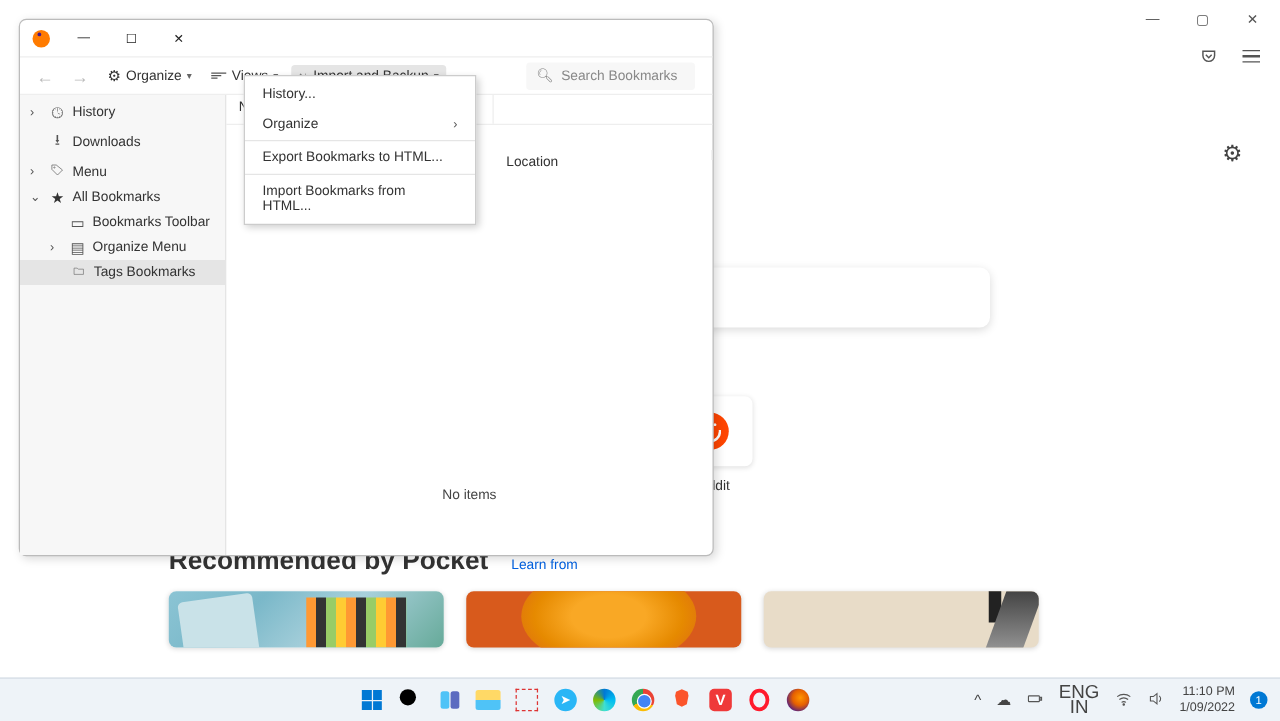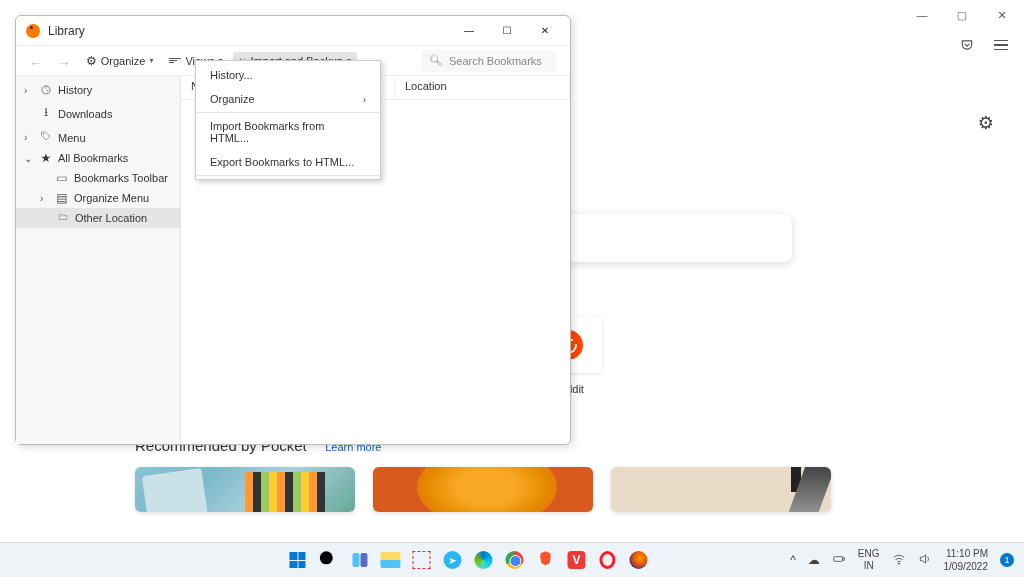--- a/index.html
+++ b/index.html
@@ -26,21 +26,21 @@
     .shortcut-tile { width: 68px; height: 56px; background: #fff; border-radius: 6px; box-shadow: 0 1px 4px rgba(0,0,0,0.12); display: flex; align-items: center; justify-content: center; margin: 0 auto 10px; }
     .shortcut-label { font-size: 11px; color: #333; }
     .wiki-icon { font-size: 24px; font-family: 'Times New Roman', serif; font-weight: bold; color: #333; }
     .reddit-icon { width: 30px; height: 30px; background: #ff4500; border-radius: 50%; display: flex; align-items: center; justify-content: center; color: #fff; font-size: 18px; position:relative; }
     .reddit-icon::before { content:''; width:14px; height:8px; border:2px solid #fff; border-top:none; border-radius:0 0 10px 10px; position:absolute; top:14px; }
     .reddit-icon::after { content:'• •'; position:absolute; top:5px; font-size:8px; letter-spacing:3px; }
     .twitter-icon { color: #1da1f2; font-size: 24px; }
     .twitter-icon svg { width:26px; height:26px; fill:#1da1f2; }
     
     .pocket-section { margin: 42px 0 0 135px; text-align: left; }
-    .pocket-title { font-size: 15px; font-weight: 400; color: #333; display: inline; }
+    .pocket-title { font-size: 21px; font-weight: 700; color: #333; display: inline; }
     .pocket-link { font-size: 11px; color: #0060df; margin-left: 14px; }
     .pocket-cards { display: flex; gap: 18px; margin-top: 12px; }
     .pocket-card { width: 220px; height: 45px; border-radius: 6px; box-shadow: 0 1px 4px rgba(0,0,0,0.15); background: #ddd; overflow:hidden; position:relative; }
     .card1 { background: linear-gradient(135deg, #8bc4d4 0%, #7ab8c9 30%, #a8d0db 60%, #6a9 100%); }
     .card1::before { content:''; position:absolute; left:10px; bottom:-10px; width:60px; height:50px; background:#c9e2e8; border-radius:4px; transform:rotate(-8deg); }
     .card1::after { content:''; position:absolute; right:30px; top:5px; width:80px; height:40px; background:repeating-linear-gradient(90deg,#ff9933 0 8px,#333 8px 16px,#9c6 16px 24px,#fc3 24px 32px); }
     .card2 { background: #d85a1c; }
     .card2::before { content:''; position:absolute; left:20%; top:-20px; width:140px; height:80px; background:radial-gradient(ellipse at center,#f9a825 30%, #e68a00 60%, #d85a1c 100%); border-radius:50%;}
     .card3 { background: #e8dcc8; }
     .card3::before { content:''; position:absolute; right:30px; top:-5px; width:10px; height:30px; background:#222; border-radius:5px 5px 0 0;}
@@ -78,21 +78,21 @@
     .tree-chevron { width: 10px; font-size: 10px; color: #555; }
     .tree-icon { width: 14px; font-size: 12px; color: #555; text-align:center; }
     .star-icon { color: #333; }
     .folder-icon svg { width:12px; height:10px; fill:none; stroke:#666; stroke-width:1.2;}
     .tag-icon svg {width:12px; height:12px; fill:none; stroke:#666; stroke-width:1.2;}
     
     .lib-main { flex: 1; display: flex; flex-direction: column; position: relative; }
     .col-headers { display: flex; height: 24px; border-bottom: 1px solid #eee; font-size: 11px; color: #333; }
     .col-header { padding: 4px 10px; border-right: 1px solid #eee; }
     .col-name { width: 214px; }
-    .col-location { flex: 1; }
+    .col-location { flex: 1; margin-top: 44px; }
     .no-items { text-align: center; color: #444; font-size: 11px; margin-top: 290px; }
     
     
     .dropdown { position: absolute; top: 60px; left: 195px; width: 186px; background: #fff; border: 1px solid #ccc; box-shadow: 2px 2px 6px rgba(0,0,0,0.2); padding: 2px 0; z-index: 10; }
     .dd-item { padding: 6px 14px; font-size: 11px; color: #333; display: flex; align-items: center; justify-content: space-between; }
     .dd-item.sep-after { border-bottom: 1px solid #e5e5e5; margin-bottom:1px; padding-bottom:7px;}
     .dd-item .arrow { font-size: 10px; color: #555; }
     .dd-item.highlighted { border: 2px solid #e63946; padding: 8px 12px; margin: 4px 2px 2px; }
     .underline-letter { text-decoration: underline; }
     
@@ -110,21 +110,21 @@
     .chrome-tb::after{content:'';position:absolute;top:4px;left:4px;width:10px;height:10px;background:#4285f4;border-radius:50%;border:1.5px solid #fff;}
     .brave-tb {color:#fb542b;font-size:18px;}
     .brave-tb svg{width:16px;height:18px;fill:#fb542b;}
     .vivaldi-tb {width:18px;height:18px;border-radius:4px;background:#ef3939;display:flex;align-items:center;justify-content:center;color:#fff;font-size:12px;font-weight:bold;}
     .opera-tb {width:16px;height:18px;border-radius:50%;border:3px solid #ff1b2d;}
     .firefox-tb {width:18px;height:18px;border-radius:50%;background:radial-gradient(circle at 60% 40%,#ff9500,#e66000,#4a1a8a 80%);}
     .widgets-tb {display:flex;gap:1px;} .widgets-tb span{width:7px;height:14px;border-radius:2px;} .widgets-tb span:first-child{background:#4fc3f7;} .widgets-tb span:last-child{background:#5c6bc0;}
     
     .systray { position: absolute; right: 10px; display: flex; align-items: center; gap: 12px; font-size: 11px; color: #444; }
     .systray-icon { font-size: 12px; }
-    .lang-block { text-align: center; line-height: 12px; font-size:10px; }
+    .lang-block { text-align: center; line-height: 12px; font-size:15px; }
     .wifi-icon svg, .speaker-icon svg, .battery-icon svg {width:14px;height:14px;fill:none;stroke:#555;stroke-width:1.5;}
     .clock-block { text-align: right; line-height: 13px; font-size:10px; }
     .notif-dot { width:14px; height:14px; background:#0078d4; border-radius:50%; color:#fff; font-size:9px; display:flex;align-items:center;justify-content:center;}
   </style>
 </head>
 <body>
 
 <div class="firefox-main">
   <div class="main-titlebar">
     <div class="win-controls-main">
@@ -162,34 +162,33 @@
       <div class="shortcut">
         <div class="shortcut-tile">
             <span class="reddit-icon"></span>
           </div>
         <div class="shortcut-label">Reddit</div>
       </div>
     </div>
 
     <div class="pocket-section">
       <span class="pocket-title">Recommended by Pocket</span>
-      <span class="pocket-link">Learn more</span>
+      <span class="pocket-link">Learn from</span>
       <div class="pocket-cards">
         <div class="pocket-card card1"></div>
         <div class="pocket-card card2"></div>
         <div class="pocket-card card3"></div>
       </div>
     </div>
   </div>
 </div>
 
 <div class="library-window">
   <div class="lib-titlebar">
     <div class="lib-icon"></div>
-    <div class="lib-title">Library</div>
     <div class="lib-win-controls">
       <div class="lib-win-btn">—</div>
       <div class="lib-win-btn">☐</div>
       <div class="lib-win-btn">✕</div>
     </div>
   </div>
 
   <div class="lib-toolbar">
     <div class="nav-btn">←</div>
     <div class="nav-btn fwd">→</div>
@@ -250,41 +249,42 @@
       </div>
       <div class="tree-item indent1">
         <span class="tree-chevron">›</span>
         <span class="tree-icon">▤</span>
         <span>Organize Menu</span>
       </div>
       <div class="tree-item indent2 selected">
         <span class="tree-icon folder-icon"><svg viewBox="0 0 24 24">
               <path d="M3 6h6l2 2h10v10H3z"></path>
             </svg></span>
-        <span>Other Location</span>
+        <span>Tags Bookmarks</span>
       </div>
     </div>
 
     <div class="lib-main">
       <div class="col-headers">
         <div class="col-header col-name">Name</div>
         <div class="col-header col-location">Location</div>
       </div>
+      <div class="no-items">No items</div>
     </div>
   </div>
 </div>
 
 <div class="dropdown">
   <div class="dd-item">History...</div>
   <div class="dd-item sep-after">
     <span>Organize</span>
     <span class="arrow">›</span>
   </div>
+  <div class="dd-item sep-after">Export Bookmarks to HTML...</div>
   <div class="dd-item">Import Bookmarks from HTML...</div>
-  <div class="dd-item sep-after">Export Bookmarks to HTML...</div>
 </div>
 
 <div class="taskbar">
   <div class="taskbar-center">
     <div class="tb-app">
         <div class="windows-icon">
           <span></span>
           <span></span>
           <span></span>
           <span></span>

